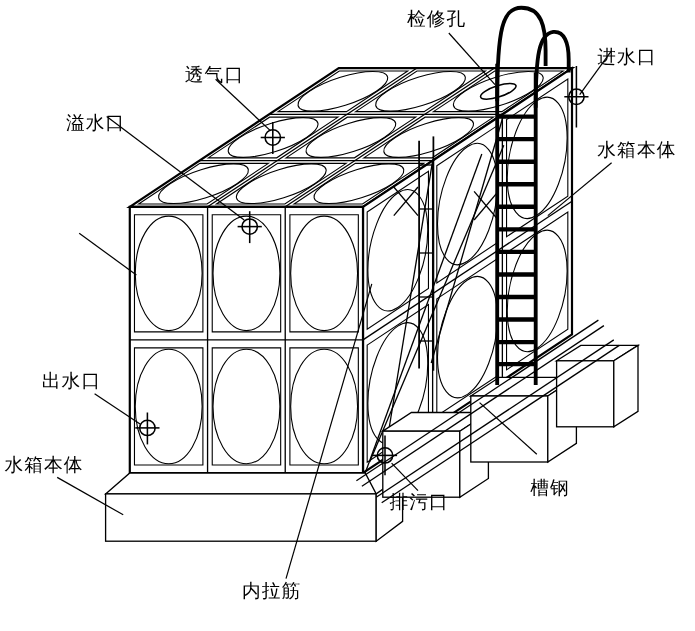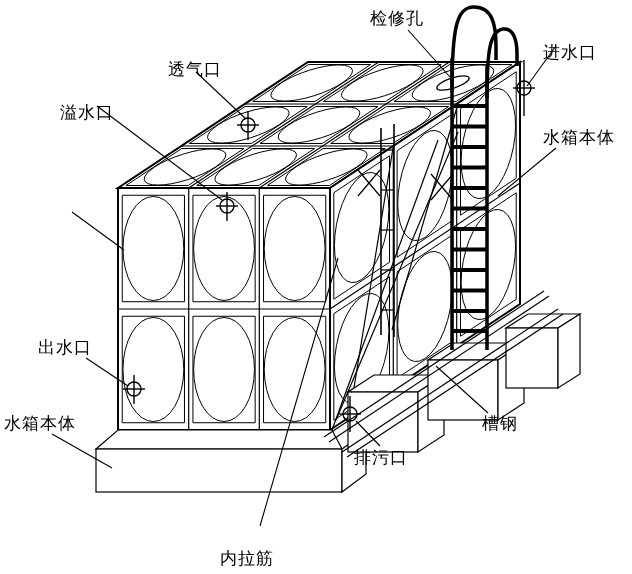--- a/index.html
+++ b/index.html
@@ -253,17 +253,17 @@
 </g>
 </svg>
 
 <div class="label" style="left:370px; top:8px">检修孔</div>
 <div class="label" style="left:543px; top:42px">进水口</div>
 <div class="label" style="left:168px; top:59px">透气口</div>
 <div class="label" style="left:60px;  top:102px">溢水口</div>
 <div class="label" style="left:543px; top:127px">水箱本体</div>
 <div class="label" style="left:38px;  top:337px">出水口</div>
 <div class="label" style="left:4px;   top:413px">水箱本体</div>
-<div class="label" style="left:482px; top:413px">槽钢</div>
+<div class="label" style="left:482px; top:434px">槽钢</div>
 <div class="label" style="left:354px; top:447px">排污口</div>
-<div class="label" style="left:220px; top:548px">内拉筋</div>
+<div class="label" style="left:220px; top:528px">内拉筋</div>
 
 </div>
 
 </body></html>

